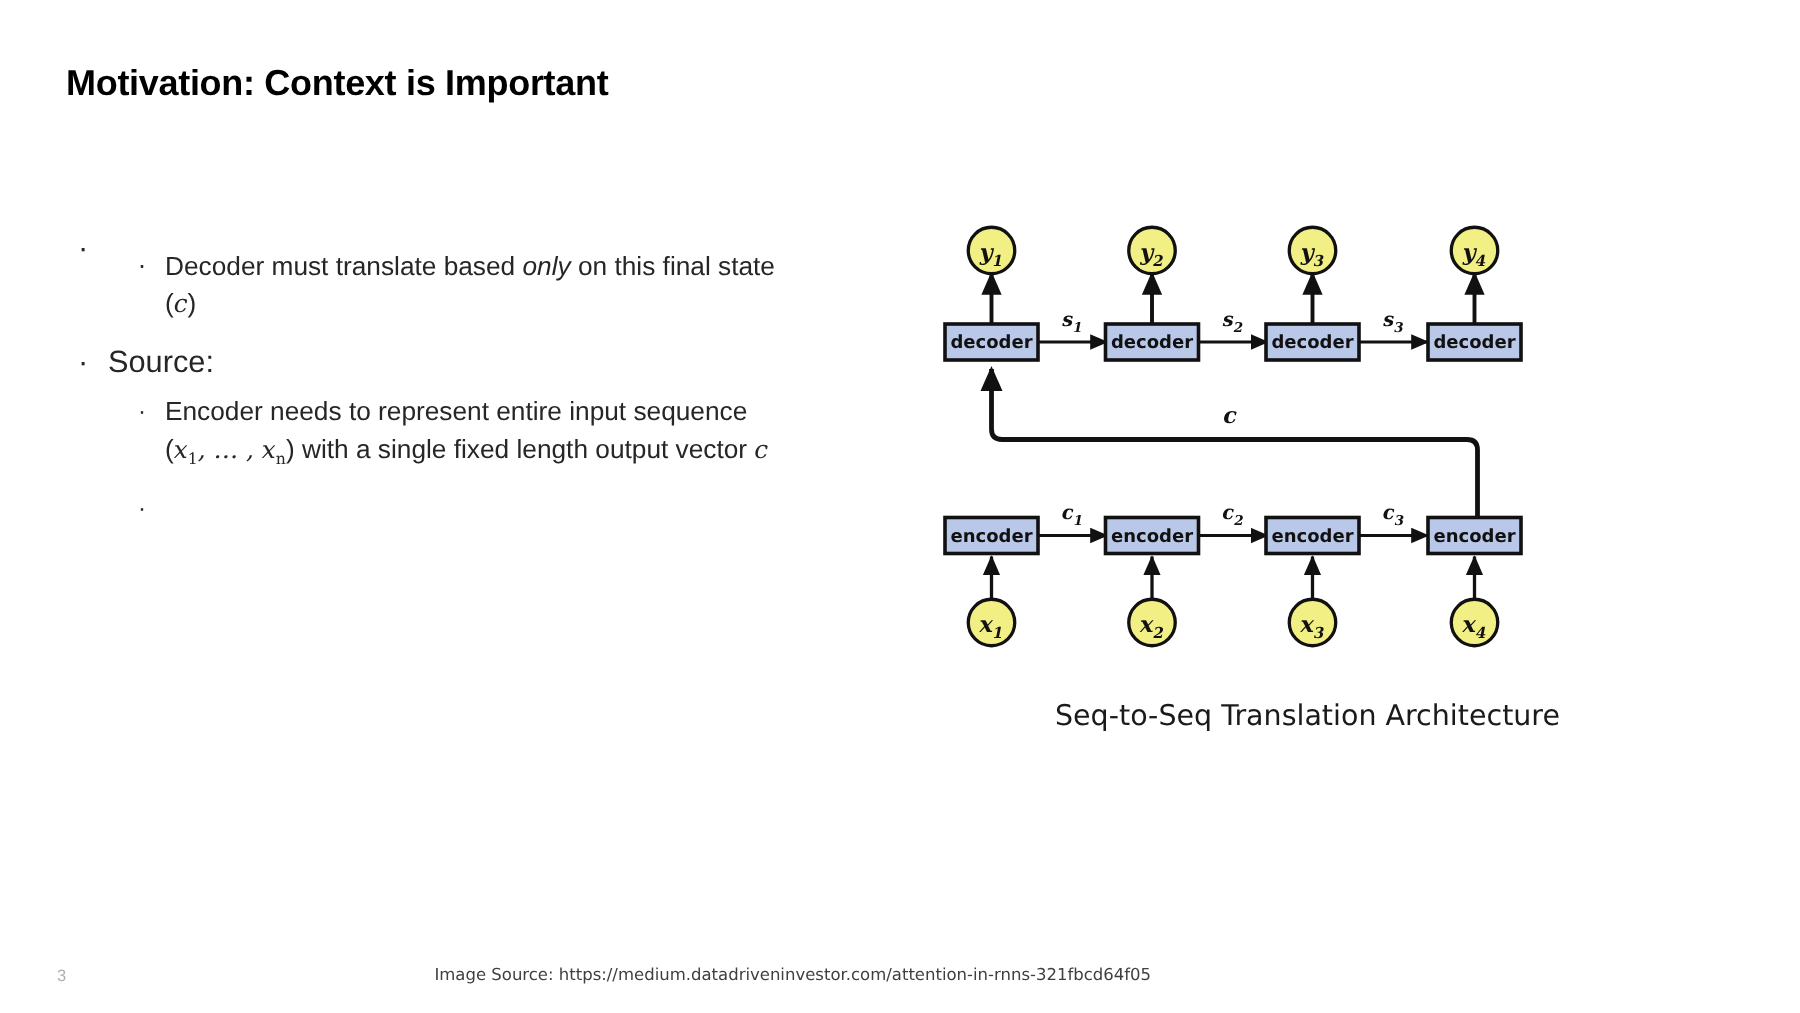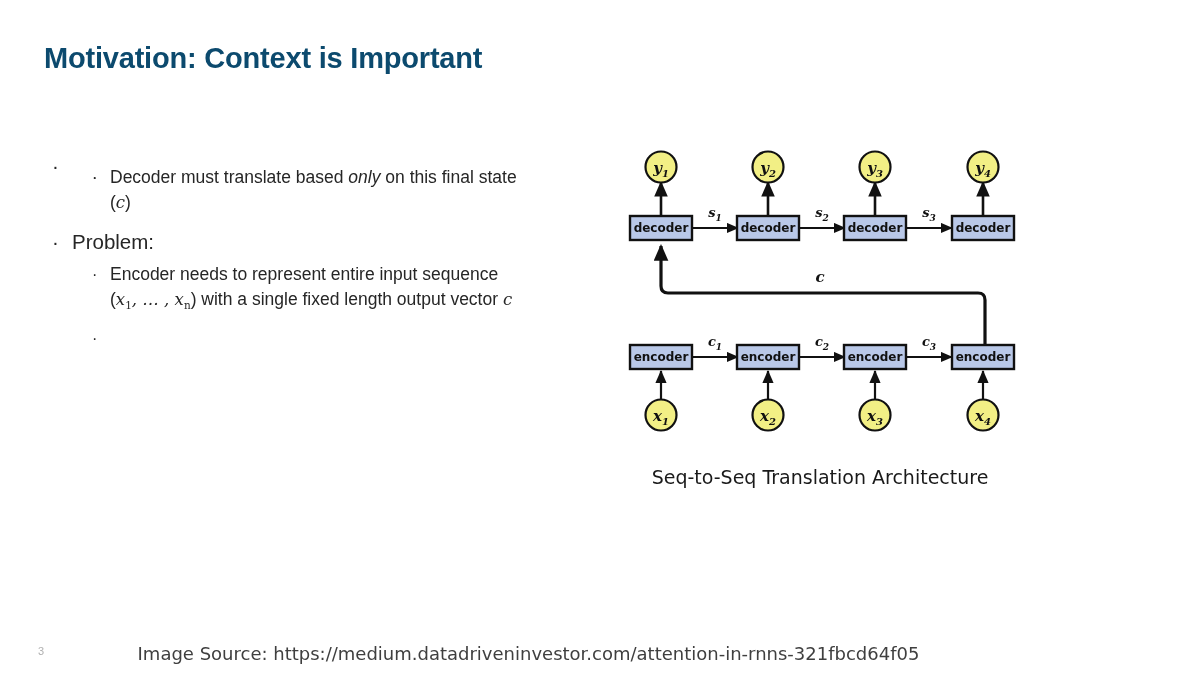--- a/index.html
+++ b/index.html
@@ -14,24 +14,24 @@
     overflow: hidden;
     font-family: "Liberation Sans", sans-serif;
     color: #000000;
   }
 
   
   #slide-title {
     position: absolute;
     left: 44px;
     top: 42px;
-    font-size: 29px;
+    font-size: 24px;
     font-weight: bold;
     letter-spacing: -0.2px;
-    color: #0c4a6e;
+    color: #000000;
     white-space: nowrap;
   }
 
   
   #bullet-column {
     position: absolute;
     left: 46px;
     top: 152px;
     width: 480px;
   }
@@ -91,21 +91,21 @@
     top: 130px;
     width: 440px;
     height: 375px;
   }
   #figure svg { display: block; }
   #figure-caption {
     position: absolute;
     left: 600px;
     top: 466px;
     width: 440px;
-    text-align: center;
+    text-align: right;
     font-size: 19px;
     color: #1a1a1a;
     font-family: "DejaVu Sans", sans-serif;
   }
 
   
   #page-number {
     position: absolute;
     left: 38px;
     top: 645px;
@@ -113,21 +113,21 @@
     color: #b0b0b0;
   }
   #image-source {
     position: absolute;
     left: 0;
     top: 643px;
     width: 997px;
     text-align: center;
     padding-left: 60px;
     box-sizing: border-box;
-    font-size: 18px;
+    font-size: 11px;
     color: #3f3f3f;
     font-family: "DejaVu Sans", sans-serif;
   }
 
   .node-text {
     font-family: "DejaVu Serif", serif;
     font-style: italic;
     font-weight: bold;
   }
   .box-text {
@@ -155,21 +155,21 @@
       <span class="dot">·</span>
     </div>
     <div class="bullet-l2">
       <span class="dot">·</span>
       <span class="rich">Decoder must translate based <span class="ital">only</span> on this final state (<span class="mathvar">c</span>)</span>
     </div>
   </div>
 
   <div class="bullet-l1">
     <span class="dot">·</span>
-    <span>Problem:</span>
+    <span>Source:</span>
   </div>
   <div class="sub-group">
     <div class="bullet-l2">
       <span class="dot">·</span>
       <span class="rich">Encoder needs to represent entire input sequence (<span class="mathvar">x<sub>1</sub></span><span class="mathvar">, … , </span><span class="mathvar">x<sub>n</sub></span>) with a single fixed length output vector <span class="mathvar">c</span></span>
     </div>
     <div class="bullet-l2">
       <span class="dot">·</span>
     </div>
   </div>

